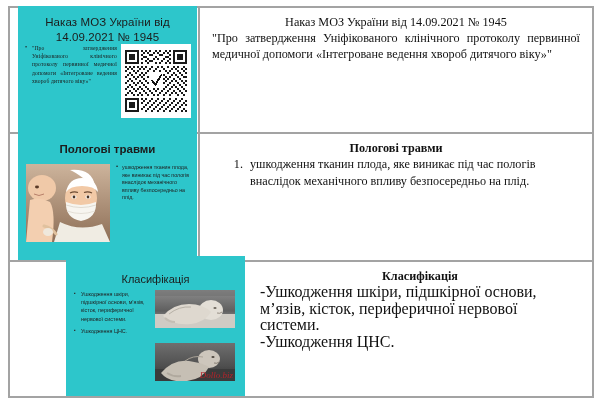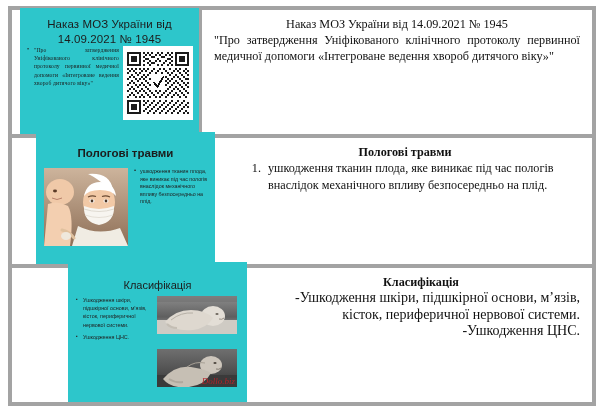--- a/index.html
+++ b/index.html
@@ -26,29 +26,29 @@
   .doc-table {
     position: absolute;
     left: 8px;
     top: 6px;
     width: 584px;
     height: 386px;
     border-collapse: collapse;
     table-layout: fixed;
   }
   .doc-table td {
-    border: 4px solid #a3a3a3;
+    border: 2px solid #a3a3a3;
     vertical-align: top;
     padding: 0;
   }
   .col-left  { width: 190px; }
   .col-right { width: 394px; }
 
   .row1 td { height: 124px; }
-  .row2 td { height: 126px; padding-left: 16px; }
+  .row2 td { height: 126px; }
   .row3 td { height: 134px; padding-left: 48px; }
 
   
   .slide {
     position: relative;
     background: #2dc6cb;
     width: 179px;
     height: 100%;
     margin-left: 8px;
     overflow: hidden;
@@ -214,22 +214,22 @@
     font-weight: 400;
   }
   .r-head.bold { font-weight: 700; }
   .r-just {
     text-align: justify;
     font-size: 12.2px;
     line-height: 16px;
     margin-top: 0;
   }
   .r-left {
-    text-align: right;
-    font-size: 14px;
+    text-align: left;
+    font-size: 16px;
     line-height: 16.5px;
   }
   .r-ol {
     margin: 0;
     padding-left: 34px;
     font-size: 12.2px;
     line-height: 16.5px;
   }
   .r-ol li { padding-left: 4px; }
 </style>

